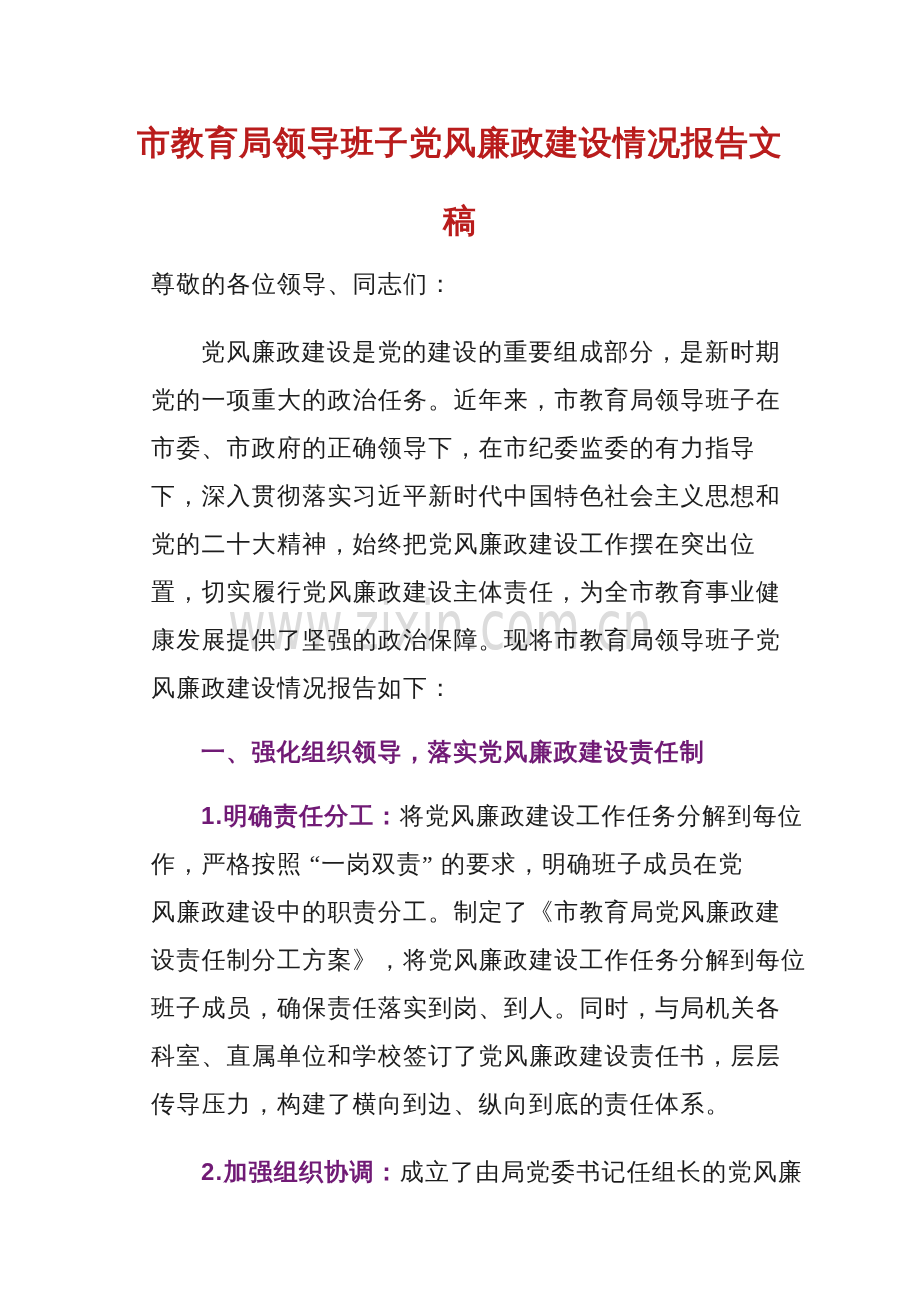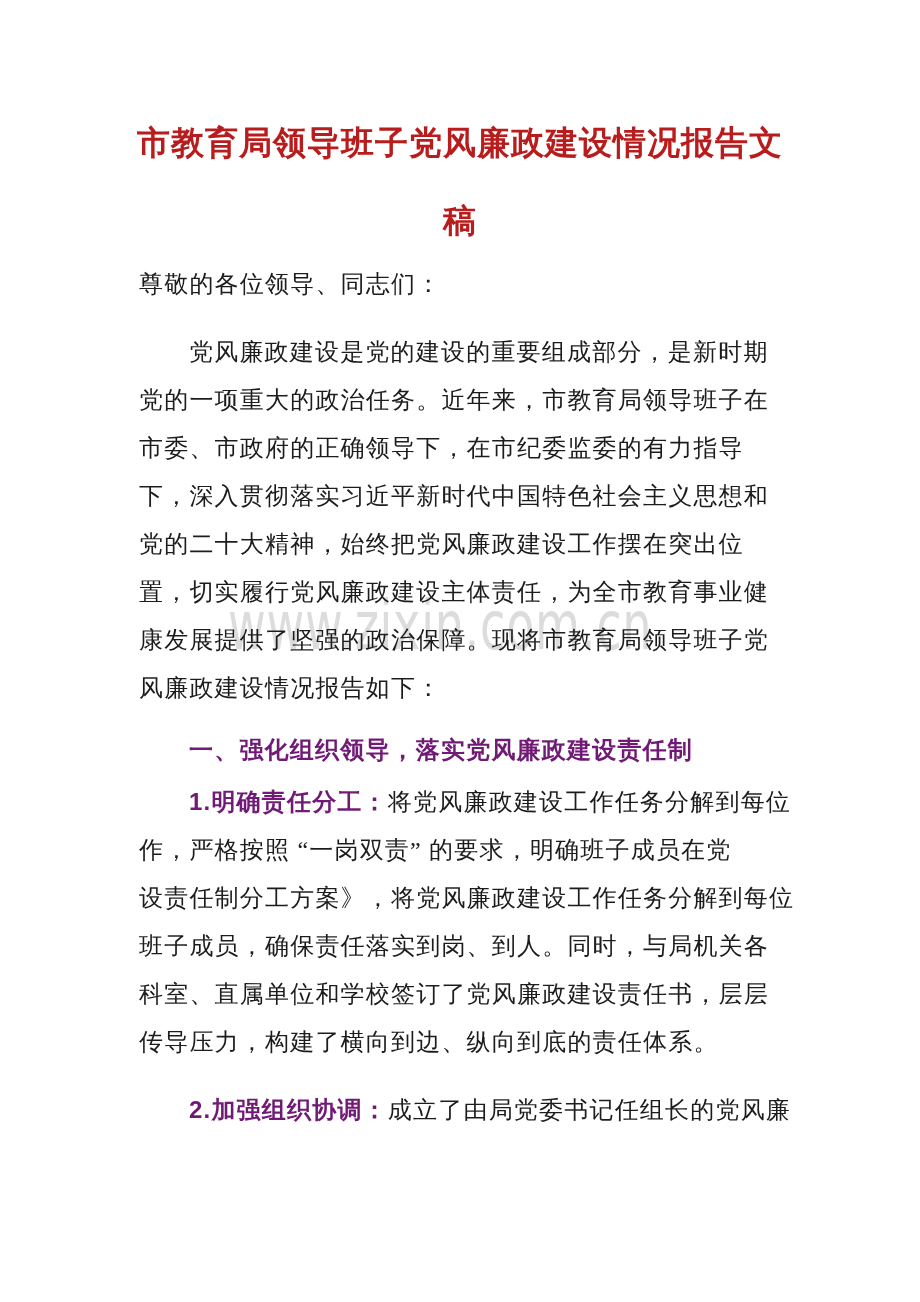--- a/index.html
+++ b/index.html
@@ -44,21 +44,21 @@
     color: #b91c1c;
   }
   .doc-body {
     margin-left: 135px;
     width: 625px;
     font-family: "Liberation Serif", "DejaVu Serif", serif;
     font-size: 24px;
     color: #1c1c1c;
     letter-spacing: 1.2px;
   }
-  .para { margin: 4px; }
+  .para { margin: 16px; }
   .line {
     line-height: 48px;
     white-space: nowrap;
   }
   .indent { text-indent: 50px; }
   .greeting { margin-top: 0; }
   .p-intro   { margin-top: 20px; }
   .p-heading { margin-top: 14px; }
   .p-item1   { margin-top: 1px; }
   .p-item2   { margin-top: 20px; }
@@ -104,20 +104,21 @@
         <div class="line indent">
           <span class="heading-text">一、强化组织领导，落实党风廉政建设责任制</span>
         </div>
       </div>
 
       <div class="para p-item1">
         <div class="line indent">
           <span class="bold-lead">1.明确责任分工：</span><span>将党风廉政建设工作任务分解到每位</span>
         </div>
         <div class="line">作，严格按照 “一岗双责” 的要求，明确班子成员在党</div>
+        <div class="line">风廉政建设中的职责分工。制定了《市教育局党风廉政建</div>
         <div class="line">设责任制分工方案》，将党风廉政建设工作任务分解到每位</div>
         <div class="line">班子成员，确保责任落实到岗、到人。同时，与局机关各</div>
         <div class="line">科室、直属单位和学校签订了党风廉政建设责任书，层层</div>
         <div class="line">传导压力，构建了横向到边、纵向到底的责任体系。</div>
       </div>
 
       <div class="para p-item2">
         <div class="line indent">
           <span class="bold-lead">2.加强组织协调：</span><span>成立了由局党委书记任组长的党风廉</span>
         </div>

